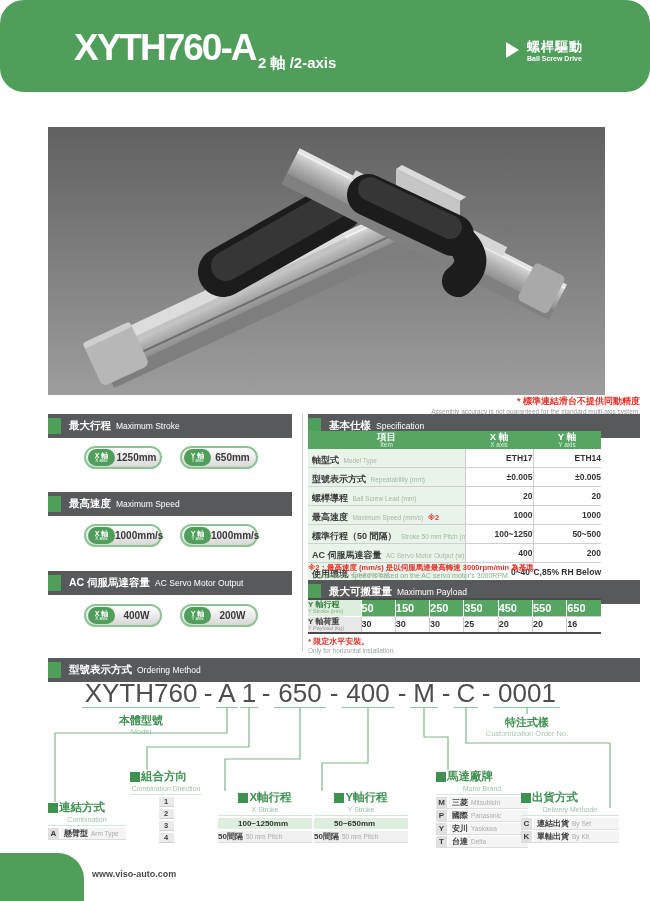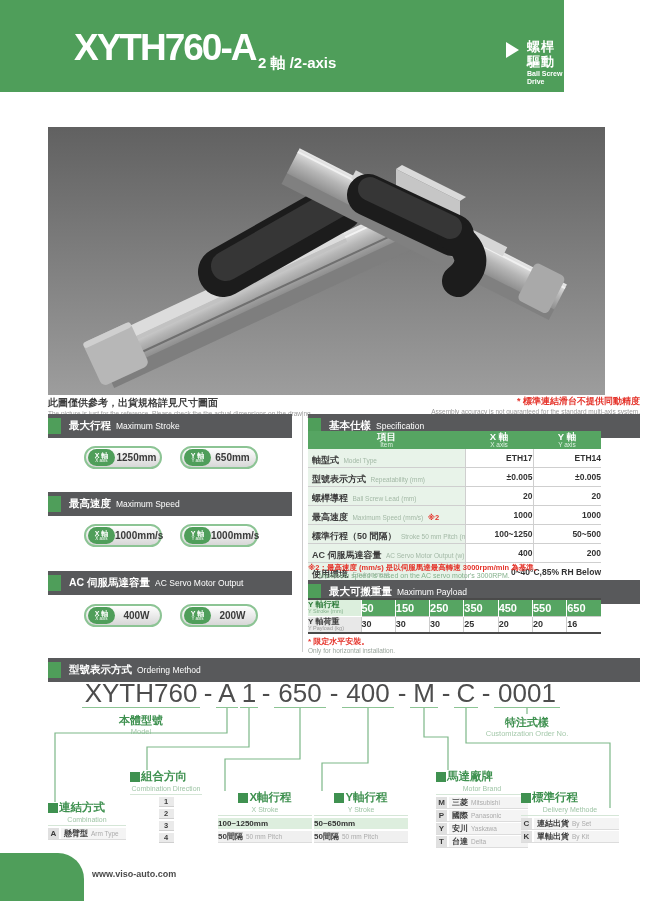--- a/index.html
+++ b/index.html
@@ -1,21 +1,21 @@
 <!DOCTYPE html>
 <html><head>
 <meta charset="utf-8">
 <style>
   *{margin:0;padding:0;box-sizing:border-box;}
   html,body{width:650px;height:901px;}
   body{font-family:"Liberation Sans","DejaVu Sans",sans-serif;background:#fff;position:relative;overflow:hidden;}
   .page{position:absolute;left:0;top:0;width:650px;height:901px;background:#fff;}
 
   
-  .header{position:absolute;left:0;top:0;width:564px;height:92px;background:#4f9e5a;color:#fff;}
+  .header{position:absolute;left:0;top:0;width:650px;height:92px;background:#4f9e5a;color:#fff;border-radius:24px;}
   .header-model{position:absolute;left:74px;top:27px;font-size:37px;font-weight:bold;letter-spacing:-2px;white-space:nowrap;}
   .header-axis{position:absolute;left:258px;top:54px;font-size:15px;font-weight:bold;white-space:nowrap;}
   .tri{position:absolute;left:506px;top:42px;width:0;height:0;border-left:13px solid #fff;border-top:8px solid transparent;border-bottom:8px solid transparent;}
   .header-drive{position:absolute;left:527px;top:40px;line-height:1.15;}
   .drive-zh{font-size:13px;font-weight:bold;letter-spacing:1px;}
   .drive-en{font-size:7px;font-weight:bold;}
 
   
   .product{position:absolute;left:48px;top:127px;width:557px;height:268px;}
 
@@ -84,21 +84,21 @@
   
   .grp{position:absolute;}
   .grp-title{display:flex;align-items:center;color:#3f9150;font-weight:bold;font-size:11.5px;line-height:1;margin-bottom:2px;white-space:nowrap;}
   .grp-title .gsq{width:10px;height:10px;background:#3f9150;margin-right:1px;flex:none;}
   .grp-sub{font-size:7px;color:#9fc5a6;text-align:center;padding-bottom:2px;border-bottom:1px solid #d5e6d7;margin-bottom:2px;line-height:1;white-space:nowrap;overflow:hidden;}
   .grow{display:flex;align-items:stretch;height:12px;background:#f4f4f4;border-bottom:1px solid #dcdcdc;margin-bottom:1px;}
   .gcode{width:13px;background:#e0e0e0;border-right:2px solid #fff;display:flex;align-items:center;justify-content:center;font-size:8px;font-weight:bold;color:#3c3c3c;flex:none;}
   .gzh{font-size:8px;font-weight:bold;color:#3c3c3c;display:flex;align-items:center;padding-left:3px;white-space:nowrap;}
   .gen{font-size:6.5px;color:#ababab;display:flex;align-items:center;padding-left:3px;white-space:nowrap;}
   .num-row{width:15px;height:10px;margin:0 auto 2px;background:#eaeaea;border-bottom:1px solid #cfcfcf;text-align:center;font-size:7.5px;font-weight:bold;color:#3c3c3c;line-height:10px;}
-  .stroke-main{height:12px;background:#ddeede;display:flex;align-items:center;padding-left:0;font-size:8px;font-weight:bold;color:#333;border-bottom:1px solid #fff;margin-bottom:1px;white-space:nowrap;}
+  .stroke-main{height:12px;background:#ddeede;display:flex;align-items:center;padding-left:20px;font-size:8px;font-weight:bold;color:#333;border-bottom:1px solid #fff;margin-bottom:1px;white-space:nowrap;}
   .stroke-sub{height:12px;background:#f0f0f0;display:flex;align-items:center;padding-left:0;border-bottom:1px solid #dcdcdc;white-space:nowrap;}
 
   
   .footer-shape{position:absolute;left:0;top:853px;width:84px;height:48px;background:#4f9e5a;border-top-right-radius:26px;}
   .footer-site{position:absolute;left:92px;top:869px;font-size:9px;font-weight:bold;color:#4a4a4a;}
 </style>
 </head>
 <body>
 
 <div class="page">
@@ -147,24 +147,20 @@
         <rect x="262" y="-36" width="34" height="42" rx="5" fill="#a9a9a9"></rect>
       </g>
       <polygon points="348,42 412,74 412,112 348,80" fill="#c6c6c6"></polygon>
       <polygon points="348,42 412,74 418,70 354,38" fill="#dadada"></polygon>
       <path d="M320,68 L405,108" stroke="#1c1c1c" stroke-width="42" stroke-linecap="round" fill="none"></path>
       <path d="M405,108 Q437,132 410,154" stroke="#1c1c1c" stroke-width="32" stroke-linecap="round" fill="none"></path>
       <path d="M322,62 L402,100" stroke="#363636" stroke-width="24" stroke-linecap="round" fill="none"></path>
     </svg>
   </div>
 
-  <div class="note-left">
-    <div class="note-left-zh">此圖僅供參考，出貨規格詳見尺寸圖面</div>
-    <div class="note-left-en">The picture is just for the reference. Please check the the actual dimensions on the drawing.</div>
-  </div>
   <div class="note-right">
     <div class="note-right-zh">* 標準連結滑台不提供同動精度</div>
     <div class="note-right-en">Assembly accuracy is not guaranteed for the standard multi-axis system.</div>
   </div>
 
   <div class="secbar" style="left:48px;top:414px;width:244px;">
     <span class="sq"></span>
     <span class="zh">最大行程</span>
     <span class="en">Maximum Stroke</span>
   </div>
@@ -462,21 +458,21 @@
     <div class="grow">
       <span class="gcode">T</span>
       <span class="gzh">台達</span>
       <span class="gen">Delta</span>
     </div>
   </div>
 
   <div class="grp" style="left:521px;top:792px;width:98px;">
     <div class="grp-title">
         <span class="gsq"></span>
-        <span>標準行程</span>
+        <span>出貨方式</span>
       </div>
     <div class="grp-sub">Delivery Methode</div>
     <div class="grow">
       <span class="gcode">C</span>
       <span class="gzh">連結出貨</span>
       <span class="gen">By Set</span>
     </div>
     <div class="grow">
       <span class="gcode">K</span>
       <span class="gzh">單軸出貨</span>

